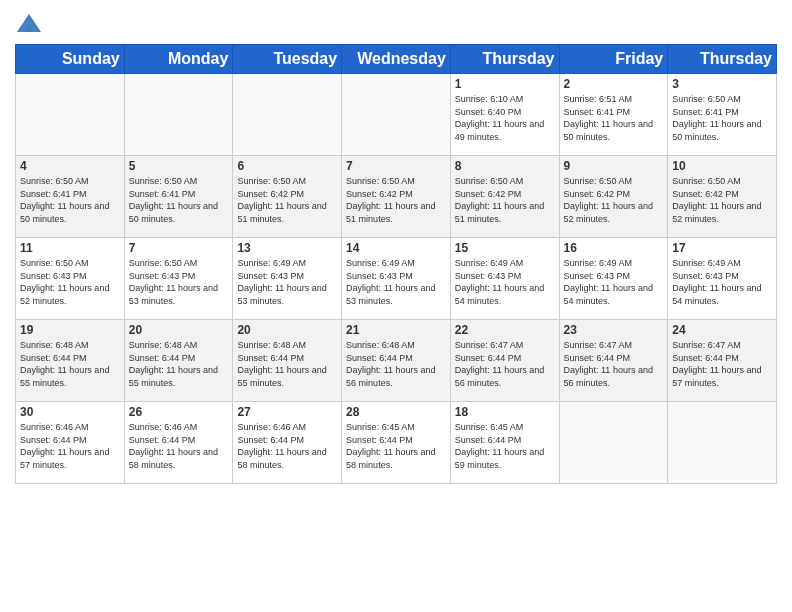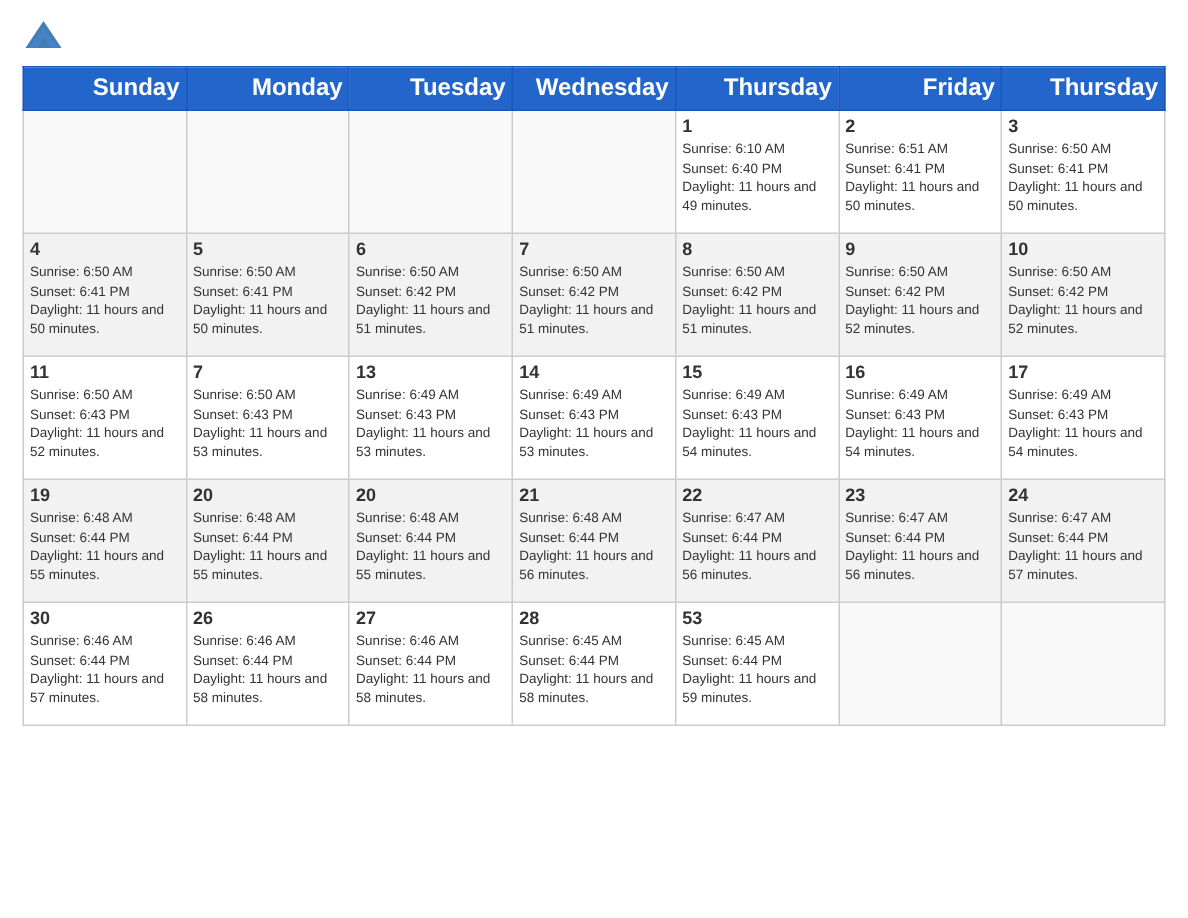--- a/index.html
+++ b/index.html
@@ -328,21 +328,21 @@
 and 58 minutes.</div>
           </td>
           <td>
             <span class="day-num">28</span>
             <div class="day-info">Sunrise: 6:45 AM
 Sunset: 6:44 PM
 Daylight: 11 hours
 and 58 minutes.</div>
           </td>
           <td>
-            <span class="day-num">53</span>
+            <span class="day-num">18</span>
             <div class="day-info">Sunrise: 6:45 AM
 Sunset: 6:44 PM
 Daylight: 11 hours
 and 59 minutes.</div>
           </td>
           <td class="empty"></td>
           <td class="empty"></td>
         </tr>
       </tbody>
   </table>

